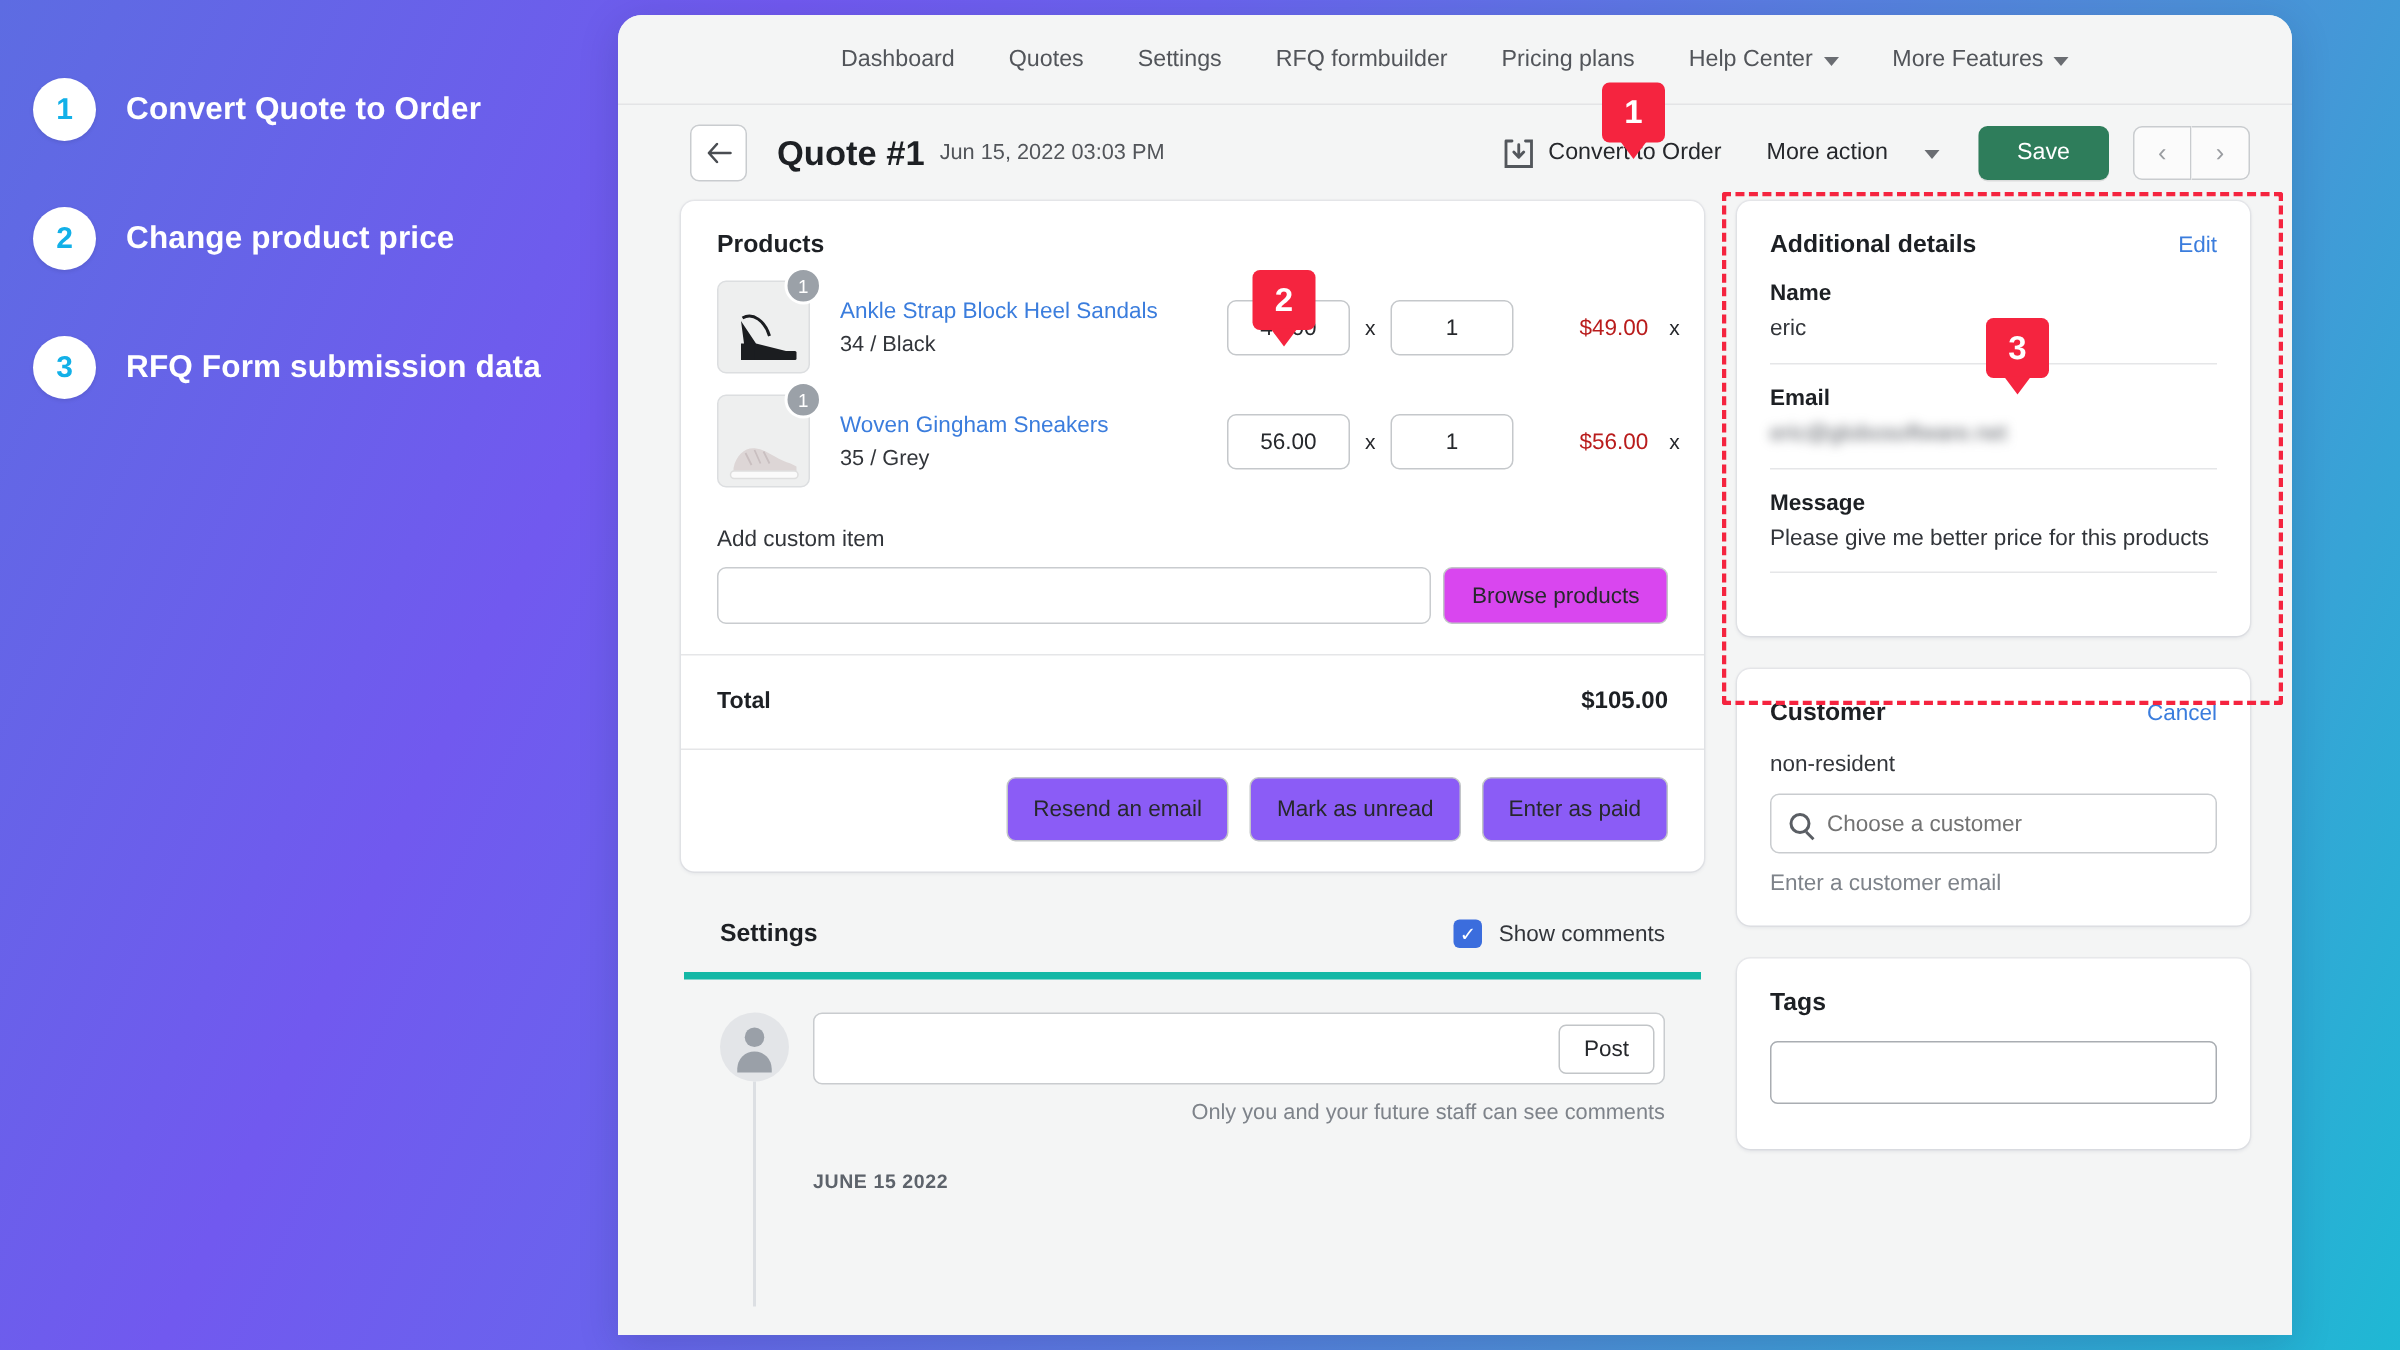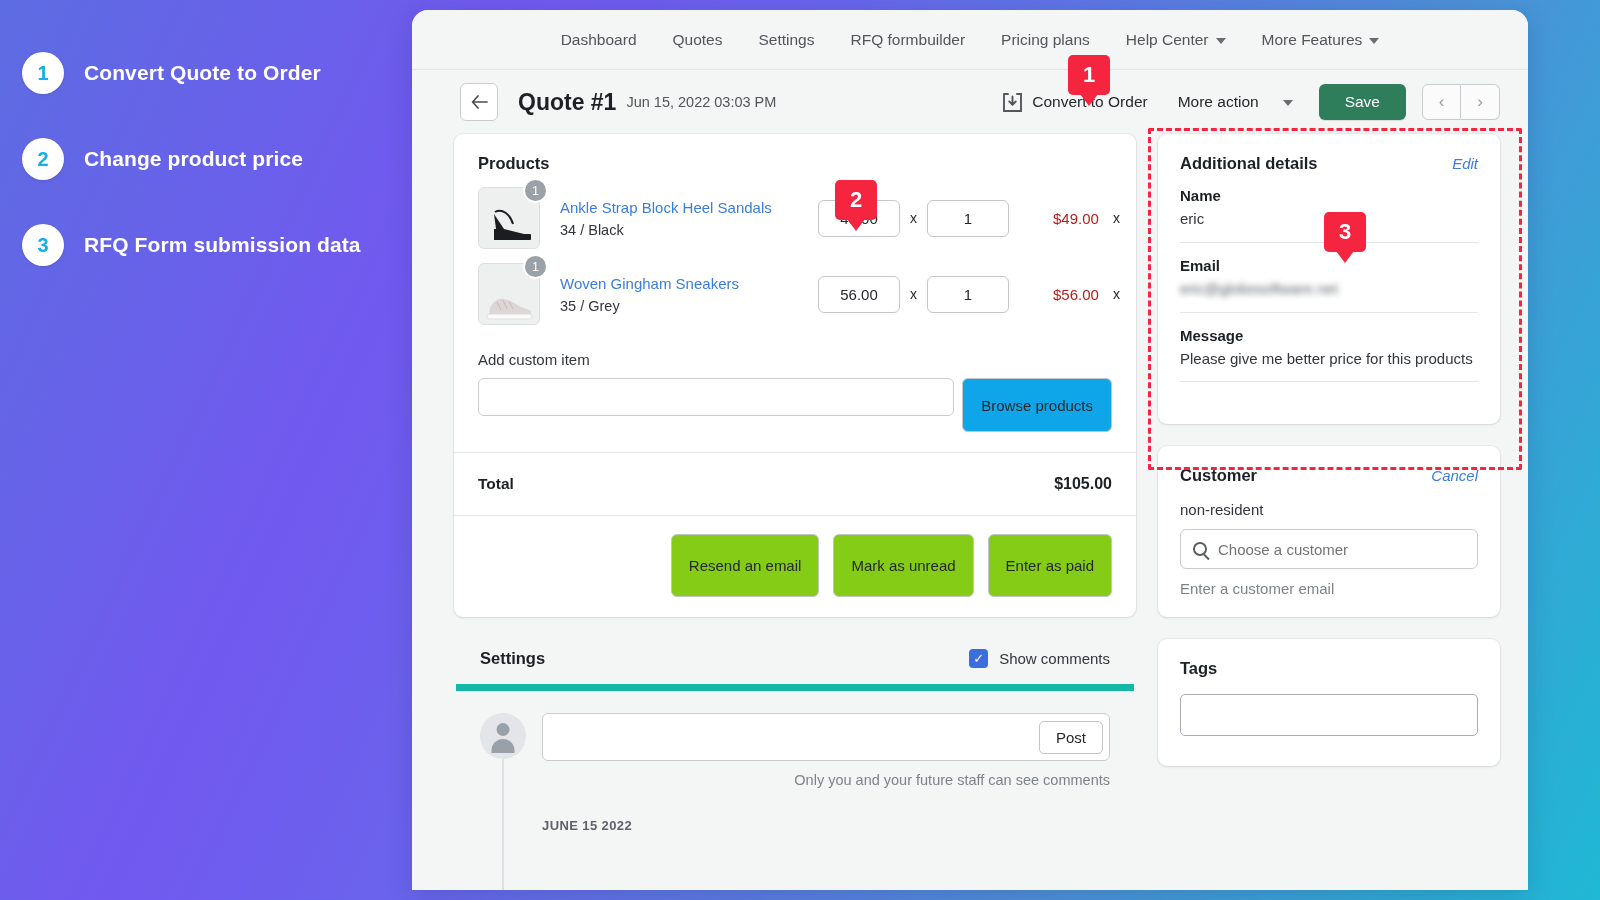--- a/index.html
+++ b/index.html
@@ -116,46 +116,46 @@
   .x-sep { margin: 0 10px; font-size: 14px; color: #26282c; }
   .ptotal { margin-left: 44px; font-size: 15px; color: #b91c1c; white-space: nowrap; }
   .rm-x { margin-left: 14px; font-size: 14px; color: #26282c; }
 
   .custom-label { font-size: 15px; color: #32353a; margin-top: 26px; }
   .custom-row { display: flex; margin-top: 10px; gap: 8px; }
   .custom-input {
     flex: 1 1 auto; height: 38px; border: 1px solid #c9cccf; border-radius: 6px; background: #fff;
   }
   .browse-btn {
-    border: 1px solid #c2c5c8; border-radius: 6px; background: #0ea5e9; font-size: 15px; color: #26282c;
-    padding: 0 18px; display: flex; align-items: center; white-space: nowrap; height: 54px;
+    border: 1px solid #c2c5c8; border-radius: 6px; background: #d946ef; font-size: 15px; color: #26282c;
+    padding: 0 18px; display: flex; align-items: center; white-space: nowrap; height: 38px;
   }
 
   .divline { height: 1px; background: #e5e6e8; }
   .total-row { display: flex; align-items: center; justify-content: space-between; padding: 22px 24px; }
   .total-l { font-size: 15.5px; font-weight: bold; color: #1d2024; }
   .total-r { font-size: 16px; font-weight: bold; color: #1d2024; }
 
   .actions-row { display: flex; justify-content: flex-end; gap: 14px; padding: 18px 24px 20px; }
   .act-btn {
-    border: 1px solid #c2c5c8; border-radius: 6px; background: #84cc16; font-size: 15px; color: #26282c;
-    padding: 22px 17px; white-space: nowrap;
+    border: 1px solid #c2c5c8; border-radius: 6px; background: #8b5cf6; font-size: 15px; color: #26282c;
+    padding: 12px 17px; white-space: nowrap;
   }
 
   
   .timeline { margin-top: 26px; padding: 0 2px; }
   .tl-head { display: flex; align-items: center; justify-content: space-between; padding: 6px 24px 16px; }
   .tl-title { font-size: 16.5px; font-weight: bold; color: #1d2024; }
   .tl-check { display: flex; align-items: center; gap: 11px; }
   .cbox {
     width: 19px; height: 19px; border-radius: 4px; background: #3b6ddd;
     display: flex; align-items: center; justify-content: center; color: #fff; font-size: 13px;
   }
   .cb-label { font-size: 15px; color: #32353a; }
-  .tl-body { border-top: 7px solid #14b8a6; padding: 22px 24px 0 24px; position: relative; }
+  .tl-body { border-top: 5px solid #14b8a6; padding: 22px 24px 0 24px; position: relative; }
   .tl-entry { display: flex; align-items: flex-start; }
   .avatar {
     width: 46px; height: 46px; border-radius: 50%; background: #e3e5e8; flex: 0 0 auto;
     position: relative;
   }
   .avatar::before { content:""; position:absolute; left:50%; top:10px; transform:translateX(-50%);
     width:13px; height:13px; border-radius:50%; background:#9aa0a8; }
   .avatar::after { content:""; position:absolute; left:50%; top:26px; transform:translateX(-50%);
     width:23px; height:14px; border-radius:12px 12px 0 0; background:#9aa0a8; }
   .tl-line { position: absolute; left: 46px; top: 68px; width: 2px; height: 150px; background: #dcdfe3; }
@@ -169,21 +169,21 @@
     border: 1px solid #c2c5c8; border-radius: 5px; background: #fff; font-size: 15px; color: #26282c;
     padding: 7px 16px;
   }
   .comment-note { text-align: right; font-size: 14.5px; color: #7e838a; margin-top: 11px; }
   .tl-date { font-size: 13px; font-weight: bold; color: #5c6views; color:#5d636b; letter-spacing: .4px; margin: 30px 0 0 62px; }
 
   
   .side-card { padding: 20px 22px; }
   .sc-head { display: flex; align-items: center; justify-content: space-between; }
   .sc-title { font-size: 16.5px; font-weight: bold; color: #1d2024; }
-  .sc-link { font-size: 15px; color: #3b7ddd; font-style: italic; }
+  .sc-link { font-size: 15px; color: #3b7ddd; }
   .fld { padding: 14px 0 12px; border-bottom: 1px solid #e5e6e8; }
   .fld:last-child { border-bottom: none; }
   .fld-label { font-size: 15px; font-weight: bold; color: #1d2024; }
   .fld-val { font-size: 15px; color: #32353a; margin-top: 4px; line-height: 1.45; }
   .blurred { filter: blur(3.4px); color:#5b5f66; }
   .cust-name { font-size: 15px; color: #32353a; margin-top: 16px; }
   .search-box {
     margin-top: 11px; height: 40px; border: 1px solid #c9cccf; border-radius: 6px; background: #fff;
     display: flex; align-items: center; padding: 0 12px; gap: 11px;
   }

